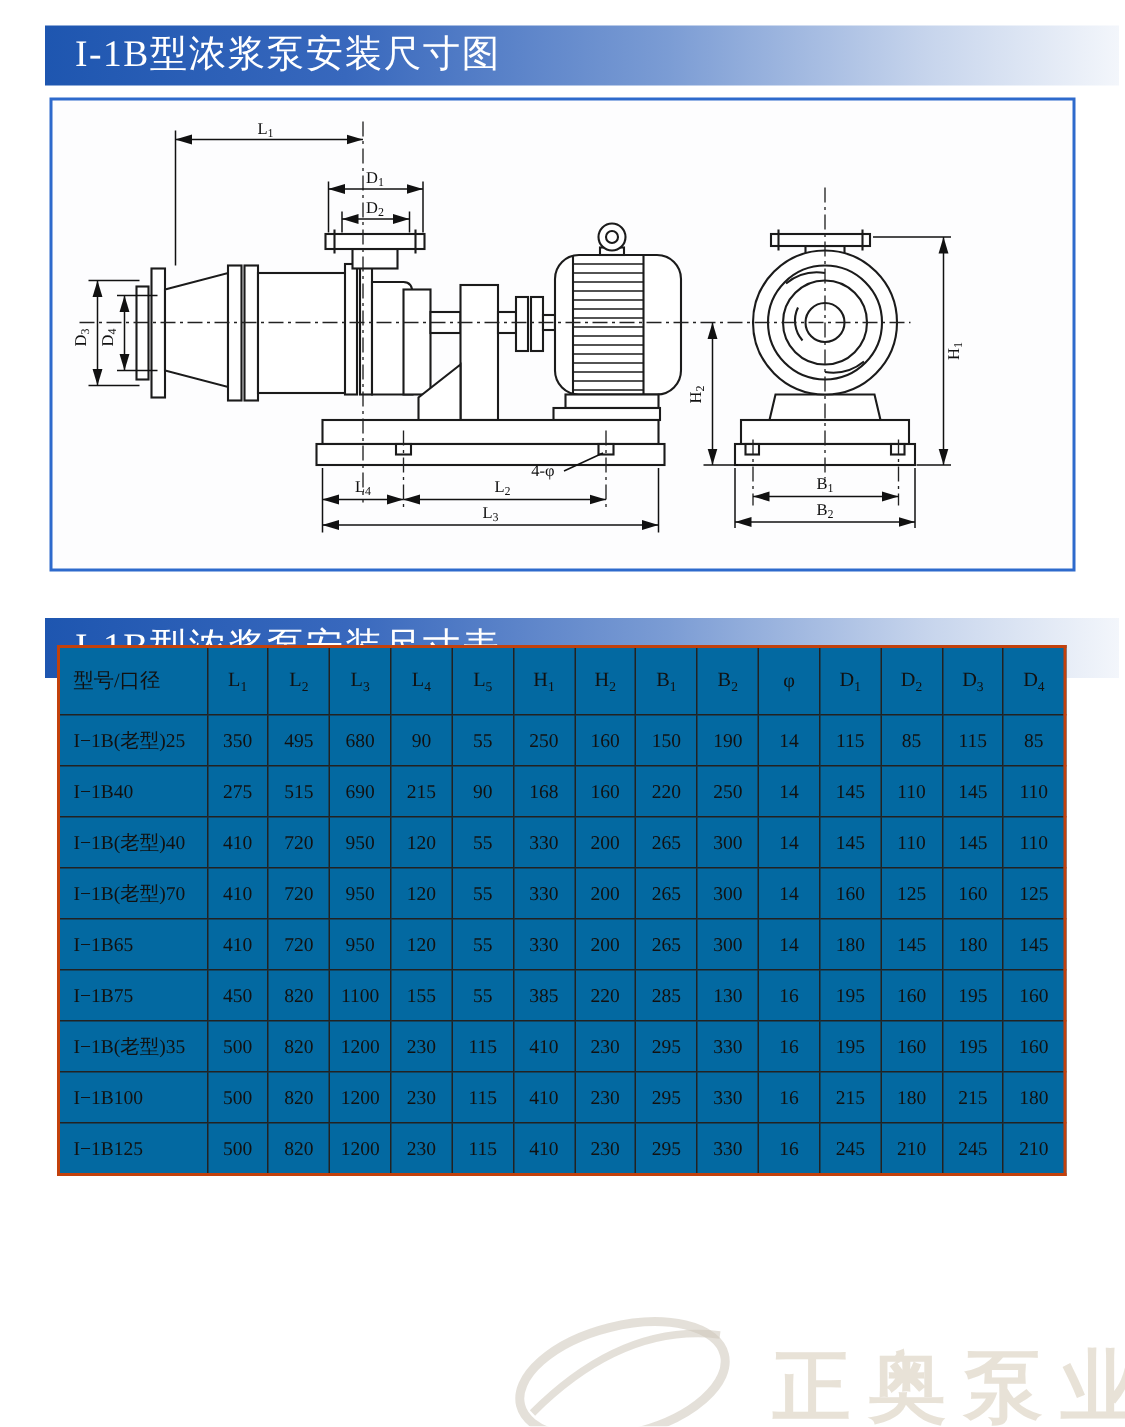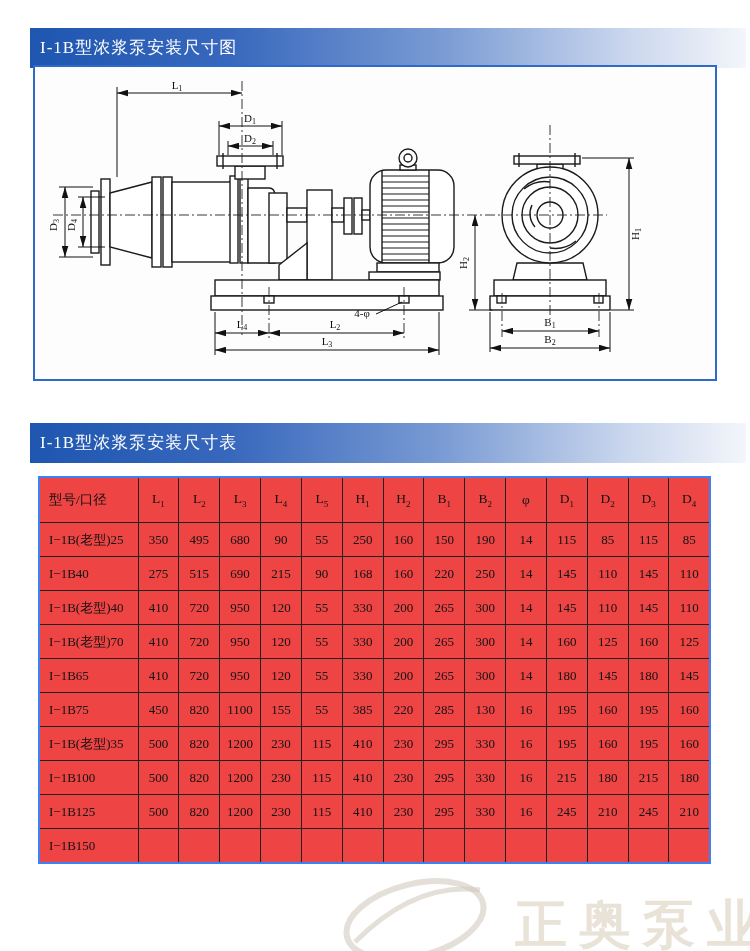--- a/index.html
+++ b/index.html
@@ -1,26 +1,26 @@
 <!DOCTYPE html>
 <html><head>
 <meta charset="utf-8">
 <style>
   html,body{margin:0;padding:0;}
   .page{position:relative;width:750px;height:951px;overflow:hidden;background:#ffffff;
         font-family:"Liberation Serif","DejaVu Serif",serif;color:#111;}
   .bar{position:absolute;left:30px;width:716px;height:40px;box-sizing:border-box;
-       padding-left:10px;line-height:40px;font-size:17px;letter-spacing:1px;color:#fff;
-       background:linear-gradient(90deg,#1e56b0 0%,#3868bd 28%,#7b9cd4 58%,#c6d4ec 82%,#f3f6fb 100%);margin-top:11px;}
+       padding-left:20px;line-height:40px;font-size:25px;letter-spacing:1px;color:#fff;
+       background:linear-gradient(90deg,#1e56b0 0%,#3868bd 28%,#7b9cd4 58%,#c6d4ec 82%,#f3f6fb 100%);}
   .bar1{top:17px;}
   .bar2{top:412px;}
   .draw-box{position:absolute;left:33px;top:65px;width:680px;height:312px;
             border:2px solid #2e6acc;background:#fdfdfe;}
-  .dims-table{position:absolute;left:38px;top:476px;width:673px;border-collapse:collapse;
-              table-layout:fixed;font-size:13px;background:#ef4444;border:2px solid #3b82f6;}
+  .dims-table{position:absolute;left:38px;top:430px;width:673px;border-collapse:collapse;
+              table-layout:fixed;font-size:13px;background:#0369a1;border:2px solid #c2410c;}
   .dims-table th,.dims-table td{border:1px solid #222;text-align:center;padding:0;
               font-weight:normal;overflow:hidden;white-space:nowrap;}
   .dims-table thead th{height:44px;font-size:13.5px;}
   .dims-table tbody td{height:33px;}
   .dims-table td.model-cell,.dims-table th.model-col{text-align:left;padding-left:9px;}
   .dims-table sub{font-size:9px;}
   svg text{font-family:"Liberation Serif","DejaVu Serif",serif;}
   .wm{position:absolute;left:330px;top:862px;width:420px;height:89px;z-index:3;pointer-events:none;}
 </style>
 </head>
@@ -334,37 +334,20 @@
           <td>410</td>
           <td>230</td>
           <td>295</td>
           <td>330</td>
           <td>16</td>
           <td>245</td>
           <td>210</td>
           <td>245</td>
           <td>210</td>
         </tr>
-        <tr>
-          <td class="model-cell">I−1B150</td>
-          <td></td>
-          <td></td>
-          <td></td>
-          <td></td>
-          <td></td>
-          <td></td>
-          <td></td>
-          <td></td>
-          <td></td>
-          <td></td>
-          <td></td>
-          <td></td>
-          <td></td>
-          <td></td>
-        </tr>
       </tbody>
   </table>
 
   <div class="wm">
     <svg width="420" height="89" viewBox="0 0 420 89" xmlns="http://www.w3.org/2000/svg">
       <g stroke="rgba(205,198,186,0.55)" fill="none">
         <ellipse cx="85" cy="58" rx="70" ry="36" stroke-width="6" transform="rotate(-14 85 58)"></ellipse>
         <path d="M25 80 Q85 20 150 28" stroke-width="5"></path>
       </g>
       <text x="185" y="80" font-size="52" font-weight="bold" letter-spacing="12" fill="rgba(214,203,183,0.55)">正奥泵业</text>

